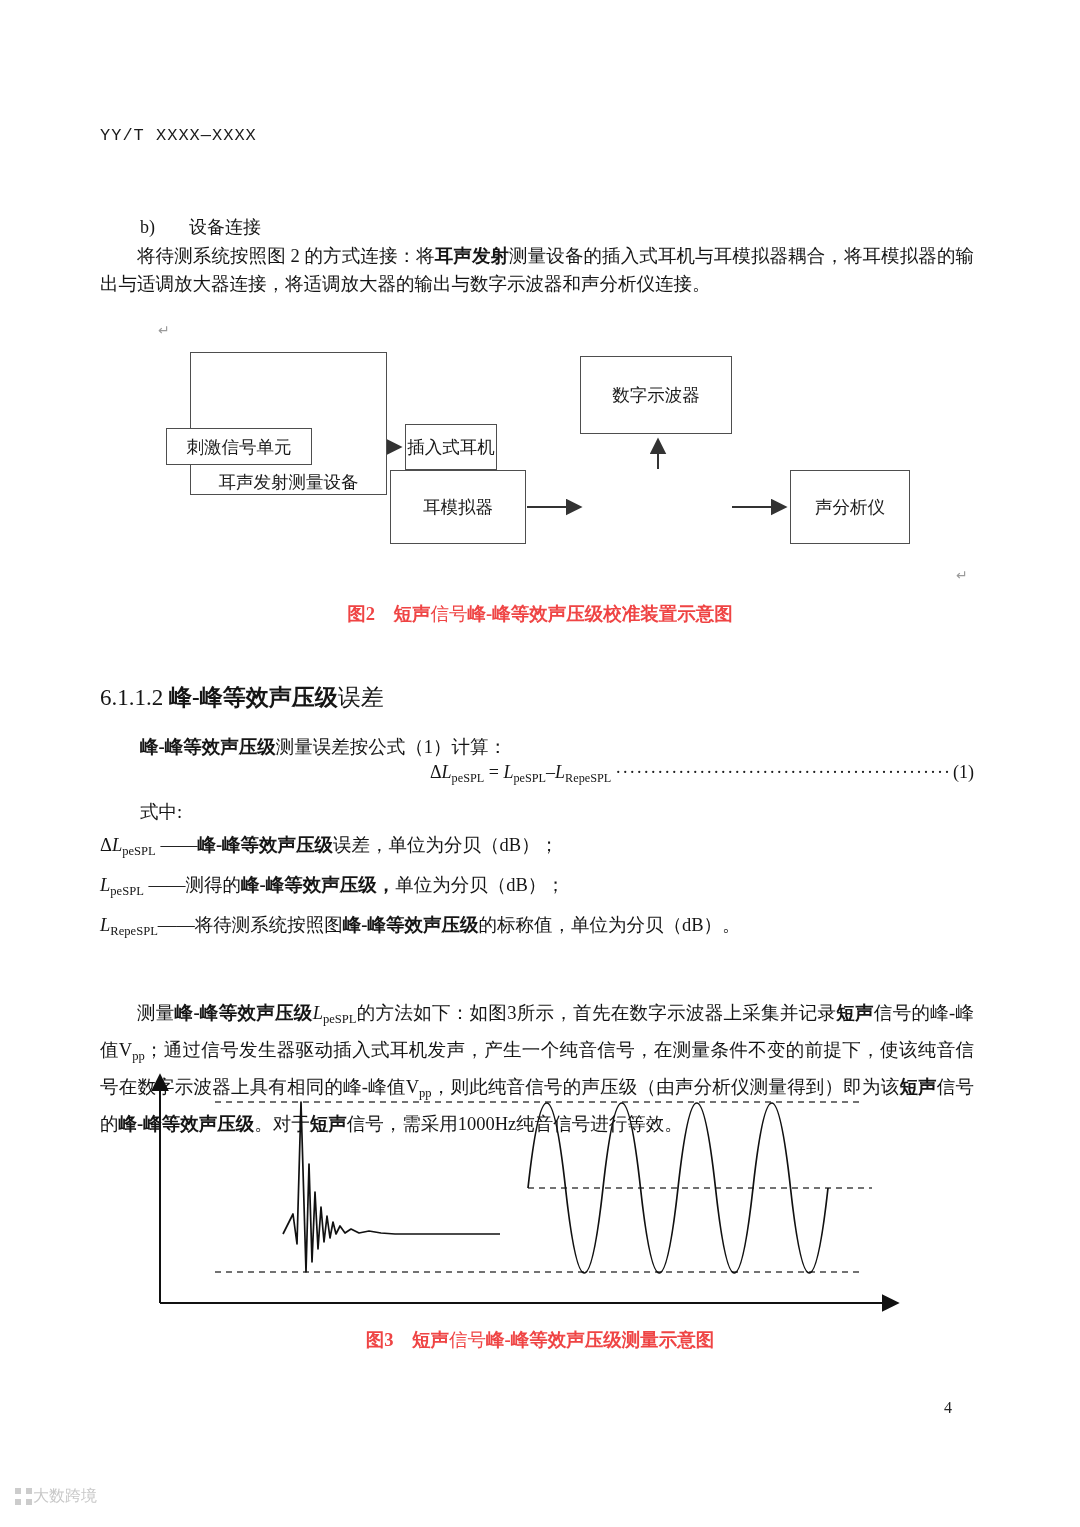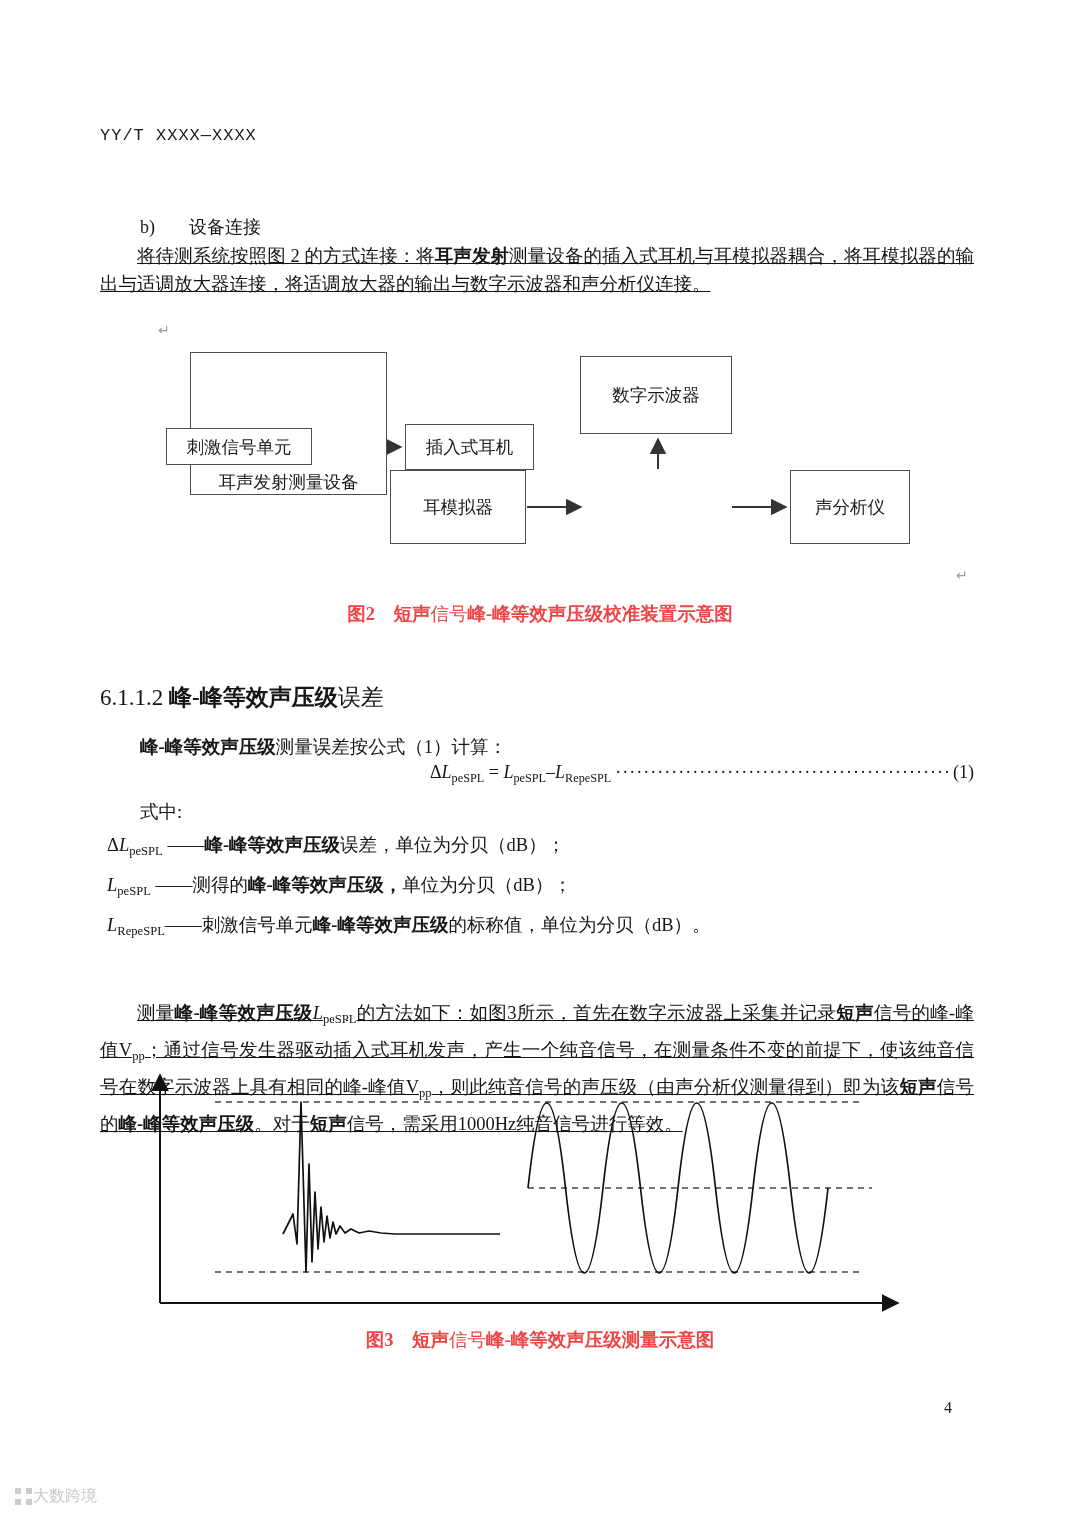--- a/index.html
+++ b/index.html
@@ -12,21 +12,21 @@
   .it { font-style:italic; }
   .sub{ font-size:0.68em; vertical-align:-0.32em; }
 
   .header {
     position:absolute; left:100px; top:126px;
     font-family:"Liberation Mono","DejaVu Sans Mono",monospace;
     font-size:17px; letter-spacing:1px; color:#1a1a1a;
   }
   .list-line { position:absolute; left:140px; top:215px; font-size:18px; }
   .list-line .lbl { margin-right:34px; }
-  .para { position:absolute; left:100px; width:874px; font-size:18.5px; line-height:28px; text-align:justify;text-decoration:underline; }
+  .para { position:absolute; left:100px; width:874px; font-size:18.5px; line-height:28px; text-align:justify; }
   .para.indent { text-indent:2em; }
   #intro-para { top:242px; }
 
   
   .figure2 { position:absolute; left:100px; top:322px; width:880px; height:258px; }
   .fbox {
     position:absolute; border:1.6px solid #4e4e4e; background:#ffffff;
     display:flex; align-items:center; justify-content:center;
     font-size:17.5px; color:#1a1a1a; text-align:center;
   }
@@ -43,21 +43,21 @@
   #lead-para { position:absolute; left:140px; top:734px; font-size:18.5px; }
 
   .formula-line {
     position:absolute; left:100px; top:762px; width:874px;
     display:flex; align-items:baseline; font-size:18px;
   }
   .formula-body { margin-left:330px; white-space:nowrap; }
   .formula-dots { flex:1; overflow:hidden; white-space:nowrap; color:#222; letter-spacing:1px; margin:0 4px; }
 
   #where-label { position:absolute; left:140px; top:799px; font-size:18.5px; }
-  .defs { position:absolute; left:100px; top:828px; width:880px; font-size:18.5px;margin-left:7px; }
+  .defs { position:absolute; left:100px; top:828px; width:880px; font-size:18.5px; }
   .defs p { line-height:34px; }
 
   #method-para { top:998px; line-height:31px; }
 
   
   .figure3 { position:absolute; left:135px; top:1064px; width:775px; height:250px; }
 
   .pageno { position:absolute; right:128px; top:1399px; font-size:16px; color:#222; }
 
   .watermark { position:absolute; left:14px; top:1486px; display:flex; align-items:center; color:#c8c8c8; font-size:16px; font-family:"Liberation Sans","DejaVu Sans",sans-serif; }
@@ -92,21 +92,21 @@
       <line x1="558" y1="147" x2="558" y2="118" stroke="#333" stroke-width="2" marker-end="url(#ah2)"></line>
       <line x1="632" y1="185" x2="685" y2="185" stroke="#333" stroke-width="2" marker-end="url(#ah2)"></line>
     </svg>
 
     <span class="pilcrow" style="left:58px; top:0px;">↵</span>
 
     <div class="fbox outer" style="left:50px; top:30px; width:197px; height:143px;">
       <div class="outer-label">耳声发射测量设备</div>
     </div>
     <div class="fbox" style="left:66px; top:106px; width:146px; height:37px;">刺激信号单元</div>
-    <div class="fbox" style="left:305px; top:102px; width:129px; height:46px;">插入式耳机</div>
+    <div class="fbox" style="left:305px; top:102px; width:92px; height:46px;">插入式耳机</div>
     <div class="fbox" style="left:480px; top:34px; width:152px; height:78px;">数字示波器</div>
     <div class="fbox" style="left:290px; top:148px; width:136px; height:74px;">耳模拟器</div>
     <div class="fbox" style="left:690px; top:148px; width:120px; height:74px;">声分析仪</div>
 
     <span class="pilcrow" style="left:856px; top:245px;">↵</span>
   </div>
 
   <div class="caption" id="caption-fig2"><span class="b">图2　</span><span class="b">短声</span><span>信号</span><span class="b">峰-峰等效声压级</span><span class="b">校准装置示意图</span></div>
 
   <div class="heading"><span>6.1.1.2 </span><span class="b">峰-峰等效声压级</span><span>误差</span></div>
@@ -117,21 +117,21 @@
     <span class="formula-body"><span>Δ</span><span class="it">L</span><span class="sub">peSPL</span><span> = </span><span class="it">L</span><span class="sub">peSPL</span><span>–</span><span class="it">L</span><span class="sub">RepeSPL</span></span>
     <span class="formula-dots">·······································································································</span>
     <span>(1)</span>
   </div>
 
   <div id="where-label">式中:</div>
 
   <div class="defs">
     <p><span>Δ</span><span class="it">L</span><span class="sub">peSPL</span><span> ——</span><span class="b">峰-峰等效声压级</span><span>误差，单位为分贝（dB）；</span></p>
     <p><span class="it">L</span><span class="sub">peSPL</span><span> ——测得的</span><span class="b">峰-峰等效声压级，</span><span>单位为分贝（dB）；</span></p>
-    <p><span class="it">L</span><span class="sub">RepeSPL</span><span>——刺激信号单元</span><span class="b">峰-峰等效声压级</span><span>的标称值，单位为分贝（dB）。</span></p>
+    <p><span class="it">L</span><span class="sub">RepeSPL</span><span>——将待测系统按照图</span><span class="b">峰-峰等效声压级</span><span>的标称值，单位为分贝（dB）。</span></p>
   </div>
 
   <p class="para indent" id="method-para"><span>测量</span><span class="b">峰-峰等效声压级</span><span class="it">L</span><span class="sub">peSPL</span><span>的方法如下：如图3所示，首先在数字示波器上采集并记录</span><span class="b">短声</span><span>信号的峰-峰值V</span><span class="sub">pp</span><span>；通过信号发生器驱动插入式耳机发声，产生一个纯音信号，在测量条件不变的前提下，使该纯音信号在数字示波器上具有相同的峰-峰值V</span><span class="sub">pp</span><span>，则此纯音信号的声压级（由声分析仪测量得到）即为该</span><span class="b">短声</span><span>信号的</span><span class="b">峰-峰等效声压级</span><span>。对于</span><span class="b">短声</span><span>信号，需采用1000Hz纯音信号进行等效。</span></p>
 
   <div class="figure3">
     <svg viewBox="0 0 775 250" width="775" height="250">
       <defs>
         <marker id="ah3" viewBox="0 0 10 10" refX="8.5" refY="5" markerWidth="9" markerHeight="9" orient="auto-start-reverse">
           <path d="M0,0 L10,5 L0,10 z" fill="#111"></path>
         </marker>

